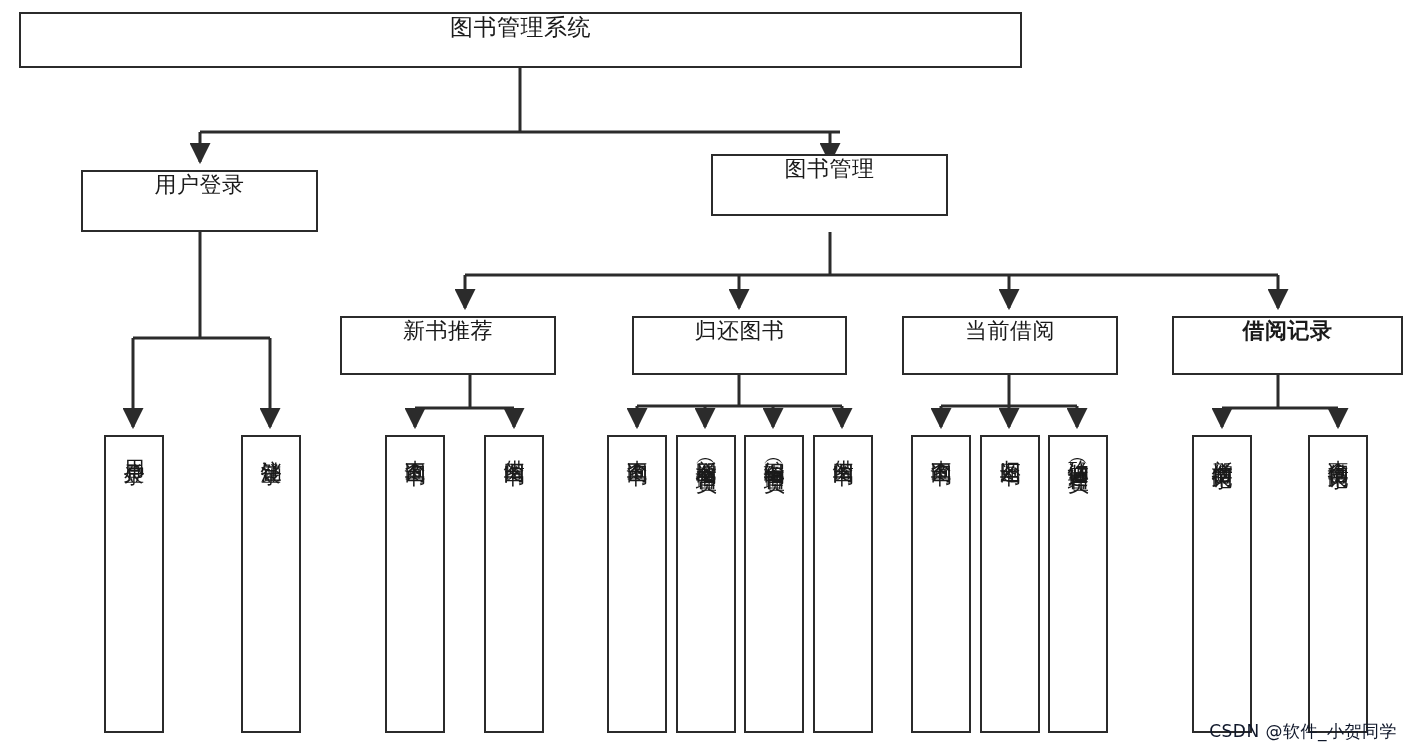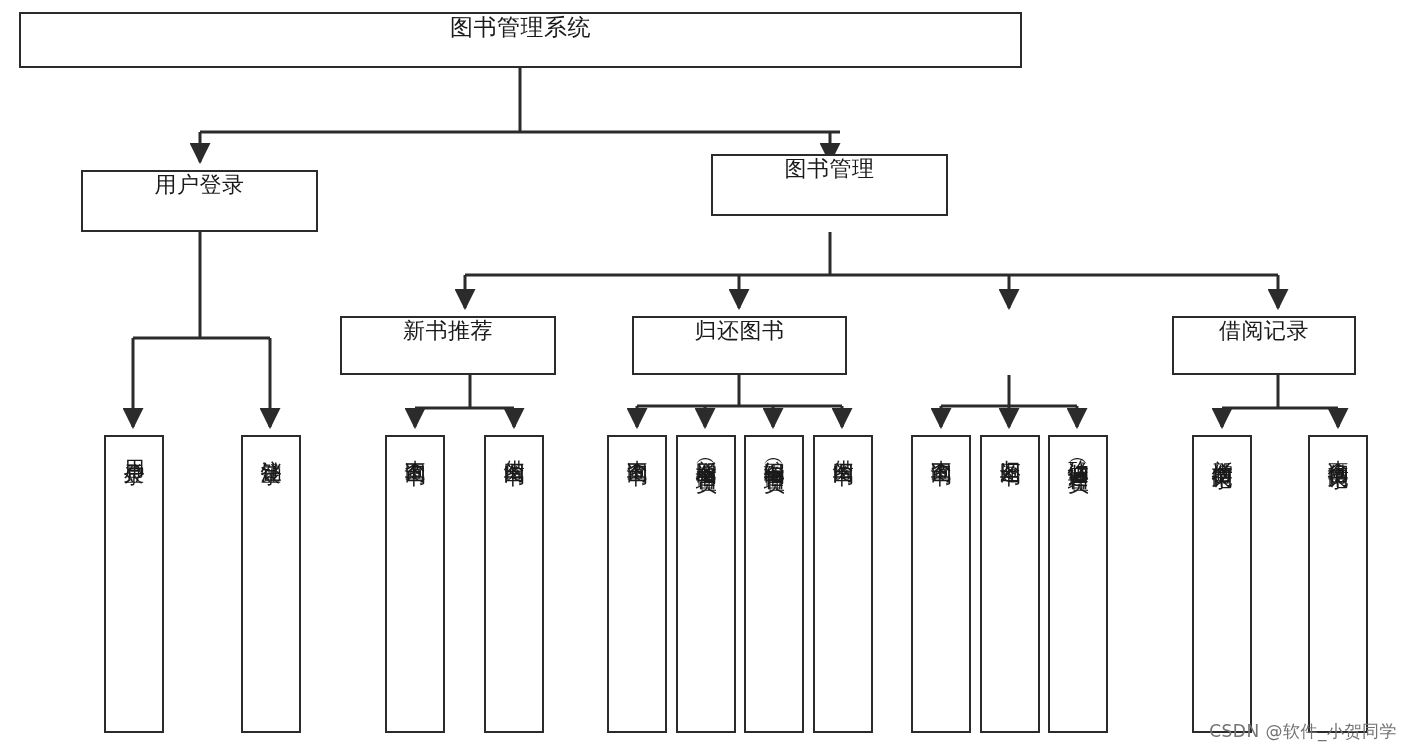--- a/index.html
+++ b/index.html
@@ -53,21 +53,21 @@
     line-height: 1.08;
     letter-spacing: 2px;
     white-space: nowrap;
     text-align: left;
   }
   .watermark {
     position: absolute;
     right: 8px;
     bottom: 4px;
     font-size: 17px;
-    color: #737373;
+    color: #0f172a;
     letter-spacing: 0.5px;
     user-select: none;
     white-space: nowrap;
   }
 </style>
 </head>
 <body>
 
 <div id="canvas">
 
@@ -131,21 +131,24 @@
   <div class="node" style="left:711px; top:154px; width:237px; height:62px;">
     <span class="label">图书管理</span>
   </div>
 
   <div class="node" style="left:340px; top:316px; width:216px; height:59px;">
     <span class="label">新书推荐</span>
   </div>
   <div class="node" style="left:632px; top:316px; width:215px; height:59px;">
     <span class="label">归还图书</span>
   </div>
-  <div class="node" style="left:1172px; top:316px; width:184px; height:59px;">
+  <div class="node" style="left:902px; top:316px; width:216px; height:59px;">
+    <span class="label">当前借阅</span>
+  </div>
+  <div class="node" style="left:1172px; top:316px; width:231px; height:59px;font-weight:bold;">
     <span class="label">借阅记录</span>
   </div>
 
   <div class="node leaf" style="left:104px; top:435px; width:60px; height:298px;">
     <span class="label">用户登录</span>
   </div>
   <div class="node leaf" style="left:241px; top:435px; width:60px; height:298px;">
     <span class="label">注销登录</span>
   </div>
 

